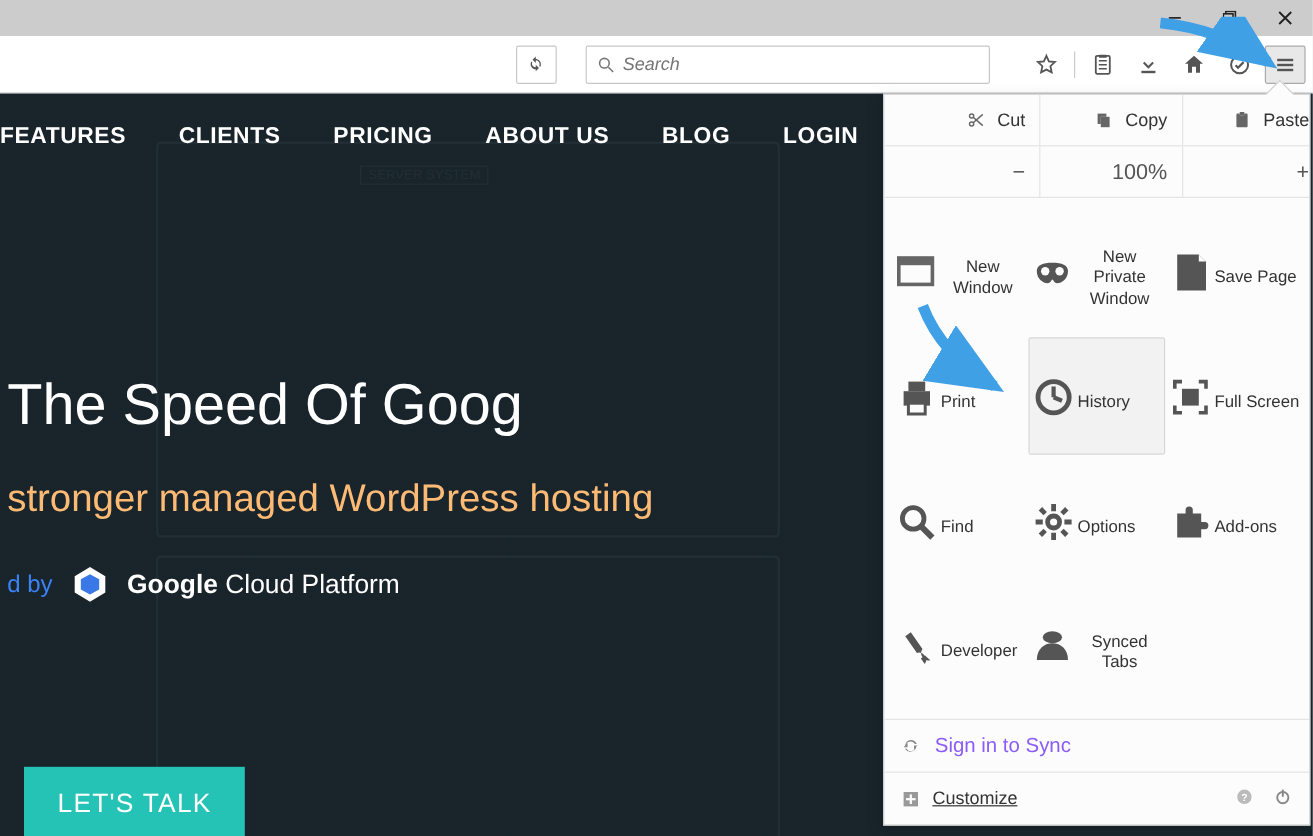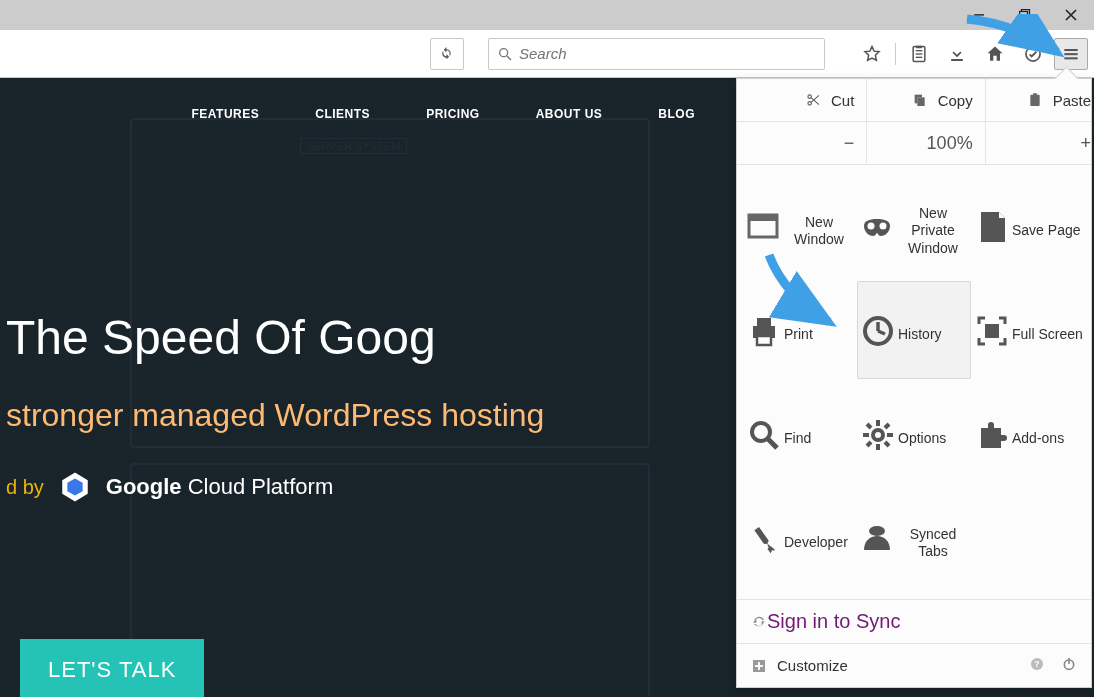--- a/index.html
+++ b/index.html
@@ -22,50 +22,50 @@
 .tool-icons .ti { width: 34px; height: 32px; display: flex; align-items: center; justify-content: center; color: #555; border-radius: 2px; }
 .tool-icons .sep { width: 1px; height: 22px; background: #ccc; margin: 0 2px; }
 .tool-icons .hamburger { border: 1px solid #aaa; background: #e8e8e8; }
 
 
 .content { position: absolute; left: 0; right: 0; top: 78px; bottom: 0; background: #1e2b33; color: #fff; overflow: hidden; }
 .content-overlay { position: absolute; inset: 0; background: linear-gradient(rgba(20,30,36,0.55), rgba(20,30,36,0.55)); }
 .bg-pattern { position:absolute; inset:0; opacity:.18; }
 .bg-pattern .panel { position:absolute; border:2px solid #8fa0ab; border-radius:4px; }
 .bg-pattern .label { position:absolute; border:1px solid #8fa0ab; color:#8fa0ab; font-size:11px; padding:1px 6px; }
-.nav { position: relative; display: flex; gap: 56px; justify-content: center; align-items: center; height: 72px; font-weight: 600; font-size: 12px; letter-spacing: .5px; }
+.nav { position: relative; display: flex; gap: 44px; justify-content: flex-start; align-items: center; height: 72px; font-weight: 600; font-size: 19px; letter-spacing: .5px; }
 .nav span { color: #fff; }
 .nav .contact-btn { background: #24c3b5; color: #fff; padding: 14px 18px; font-weight: 600; }
 .hero { position: relative; padding-left: 6px; margin-top: 160px; }
 .hero h1 { font-size: 48px; font-weight: 400; letter-spacing: 0; white-space: nowrap; }
 .hero .sub { font-size: 32px; color: #fdba74; margin-top: 32px; }
 .gcp-row { position: relative; display: flex; align-items: center; gap: 14px; margin-top: 36px; font-size: 20px; padding-left: 6px; }
-.gcp-row .by { font-size: 20px; color: #eab308; }
+.gcp-row .by { font-size: 20px; color: #3b82f6; }
 .gcp-row .gcp-text { font-size: 22px; }
 .gcp-row .gcp-text b { font-weight: 600; }
 .lets-talk { position: absolute; left: 20px; bottom: 0; background: #24c3b5; color: #fff; padding: 18px 28px 14px; font-size: 22px; letter-spacing: 1px; }
 
 
 .menu-panel { position: absolute; top: 78px; right: 2px; width: 356px; background: #fcfcfc; border: 1px solid #d0d0d0; box-shadow: -2px 4px 12px rgba(0,0,0,.15); z-index: 50; }
 .menu-panel::before { content:""; position:absolute; top:-9px; right:16px; width:16px; height:16px; background:#fcfcfc; border-left:1px solid #d0d0d0; border-top:1px solid #d0d0d0; transform:rotate(45deg); }
 .edit-row, .zoom-row { display: flex; border-bottom: 1px solid #e4e4e4; }
 .edit-row .cell, .zoom-row .cell { flex: 1; display: flex; align-items: center; justify-content: flex-end; gap: 10px; height: 42px; font-size: 15px; color: #333; border-left: 1px solid #e4e4e4; margin-left: 12px; }
 .edit-row .cell:first-child, .zoom-row .cell:first-child { border-left: none; }
 .edit-row .cell svg, .zoom-row .cell svg { width: 16px; height: 16px; fill: #666; }
 .zoom-row { border-bottom: 1px solid #e4e4e4; }
 .zoom-row .cell { font-size: 18px; color:#555; }
 .grid { display: grid; grid-template-columns: repeat(3, 1fr); padding: 12px 6px 12px; gap: 6px 0; }
 .grid .item { display: flex; flex-direction: row; align-items: center; justify-content: flex-start; height: 98px; font-size: 14px; color: #333; border: 1px solid transparent; border-radius: 2px; padding-top:10px; }
 .grid .item.highlight { background: #f2f2f2; border: 1px solid #d8d8d8; }
 .grid .item .glyph { width: 40px; height: 40px; margin-bottom: 8px; display: flex; align-items: center; justify-content: center; }
 .grid .item .glyph svg { width: 38px; height: 38px; fill: #555; }
 .grid .item .lbl { text-align:center; line-height:1.25; }
-.panel-row { border-top: 1px solid #e4e4e4; height: 44px; display: flex; align-items: center; padding: 0 14px; font-size: 20px; color: #701a75; }
+.panel-row { border-top: 1px solid #e4e4e4; height: 44px; display: flex; align-items: center; padding: 0 14px; gap: 12px; font-size: 17px; color: #8b5cf6; }
 .footer-row { border-top: 1px solid #e4e4e4; height: 44px; display: flex; align-items: center; padding: 0 14px; gap: 12px; font-size: 15px; color: #333; justify-content: space-between; }
-.footer-row .left { display:flex; align-items:center; gap:10px; }
+.footer-row .left { display:flex; align-items:center; gap:10px;text-decoration:underline; }
 .footer-row .right { display:flex; align-items:center; gap:16px; color:#888; }
 .panel-row svg, .footer-row svg { width:16px; height:16px; fill:#777; }
 
 
 .arrow { position:absolute; z-index:80; }
 .arrow svg { display:block; }
 </style>
 </head>
 <body>
 

